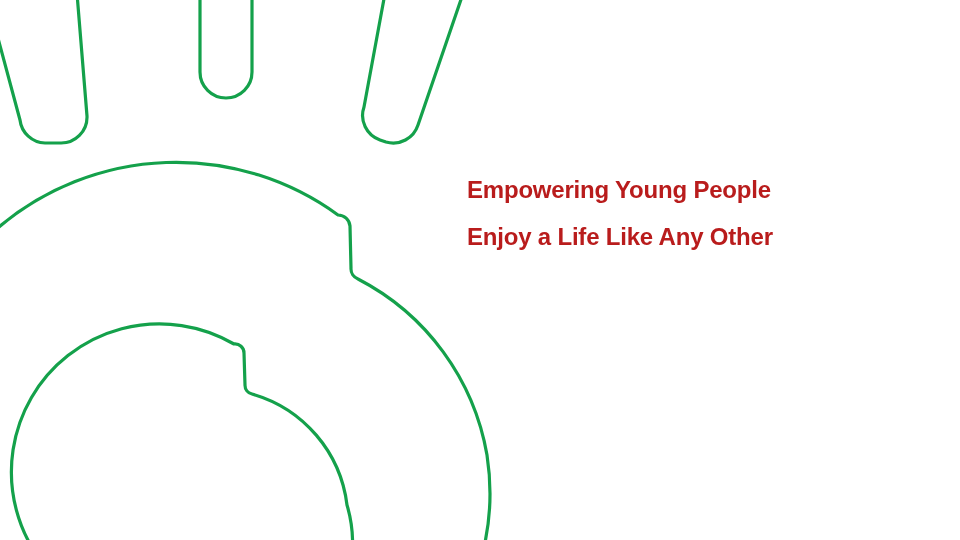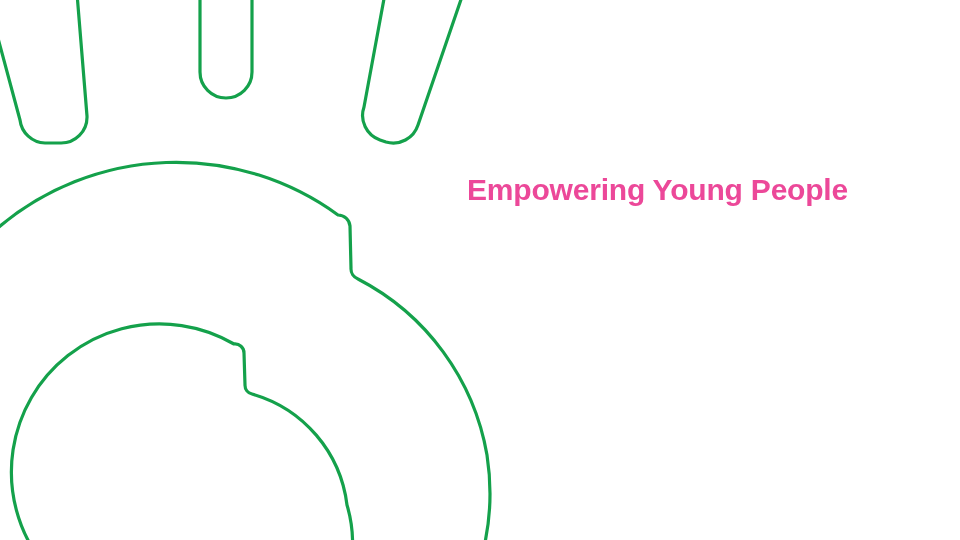--- a/index.html
+++ b/index.html
@@ -39,23 +39,23 @@
     stroke-linejoin: round;
   }
   #headline-block {
     position: absolute;
     left: 467px;
     top: 166px;
     width: 440px;
   }
   .headline-line {
     display: block;
-    color: #ec4899;
+    color: #b91c1c;
     font-family: "Liberation Sans", sans-serif;
-    font-size: 30px;
+    font-size: 24px;
     font-weight: bold;
     line-height: 47px;
     letter-spacing: -0.2px;
     white-space: nowrap;
   }
 </style>
 </head>
 <body>
 
 <div id="slide">
@@ -106,15 +106,16 @@
                A 9 9 0 0 1 244 353
                L 245 385
                A 9 9 0 0 0 252 394
                A 132 132 0 0 1 347 505
                A 134 134 0 0 1 340 600"></path>
     </svg>
   </div>
 
   <div id="headline-block">
     <span class="headline-line">Empowering Young People</span>
+    <span class="headline-line">Enjoy a Life Like Any Other</span>
   </div>
 
 </div>
 
 </body></html>

